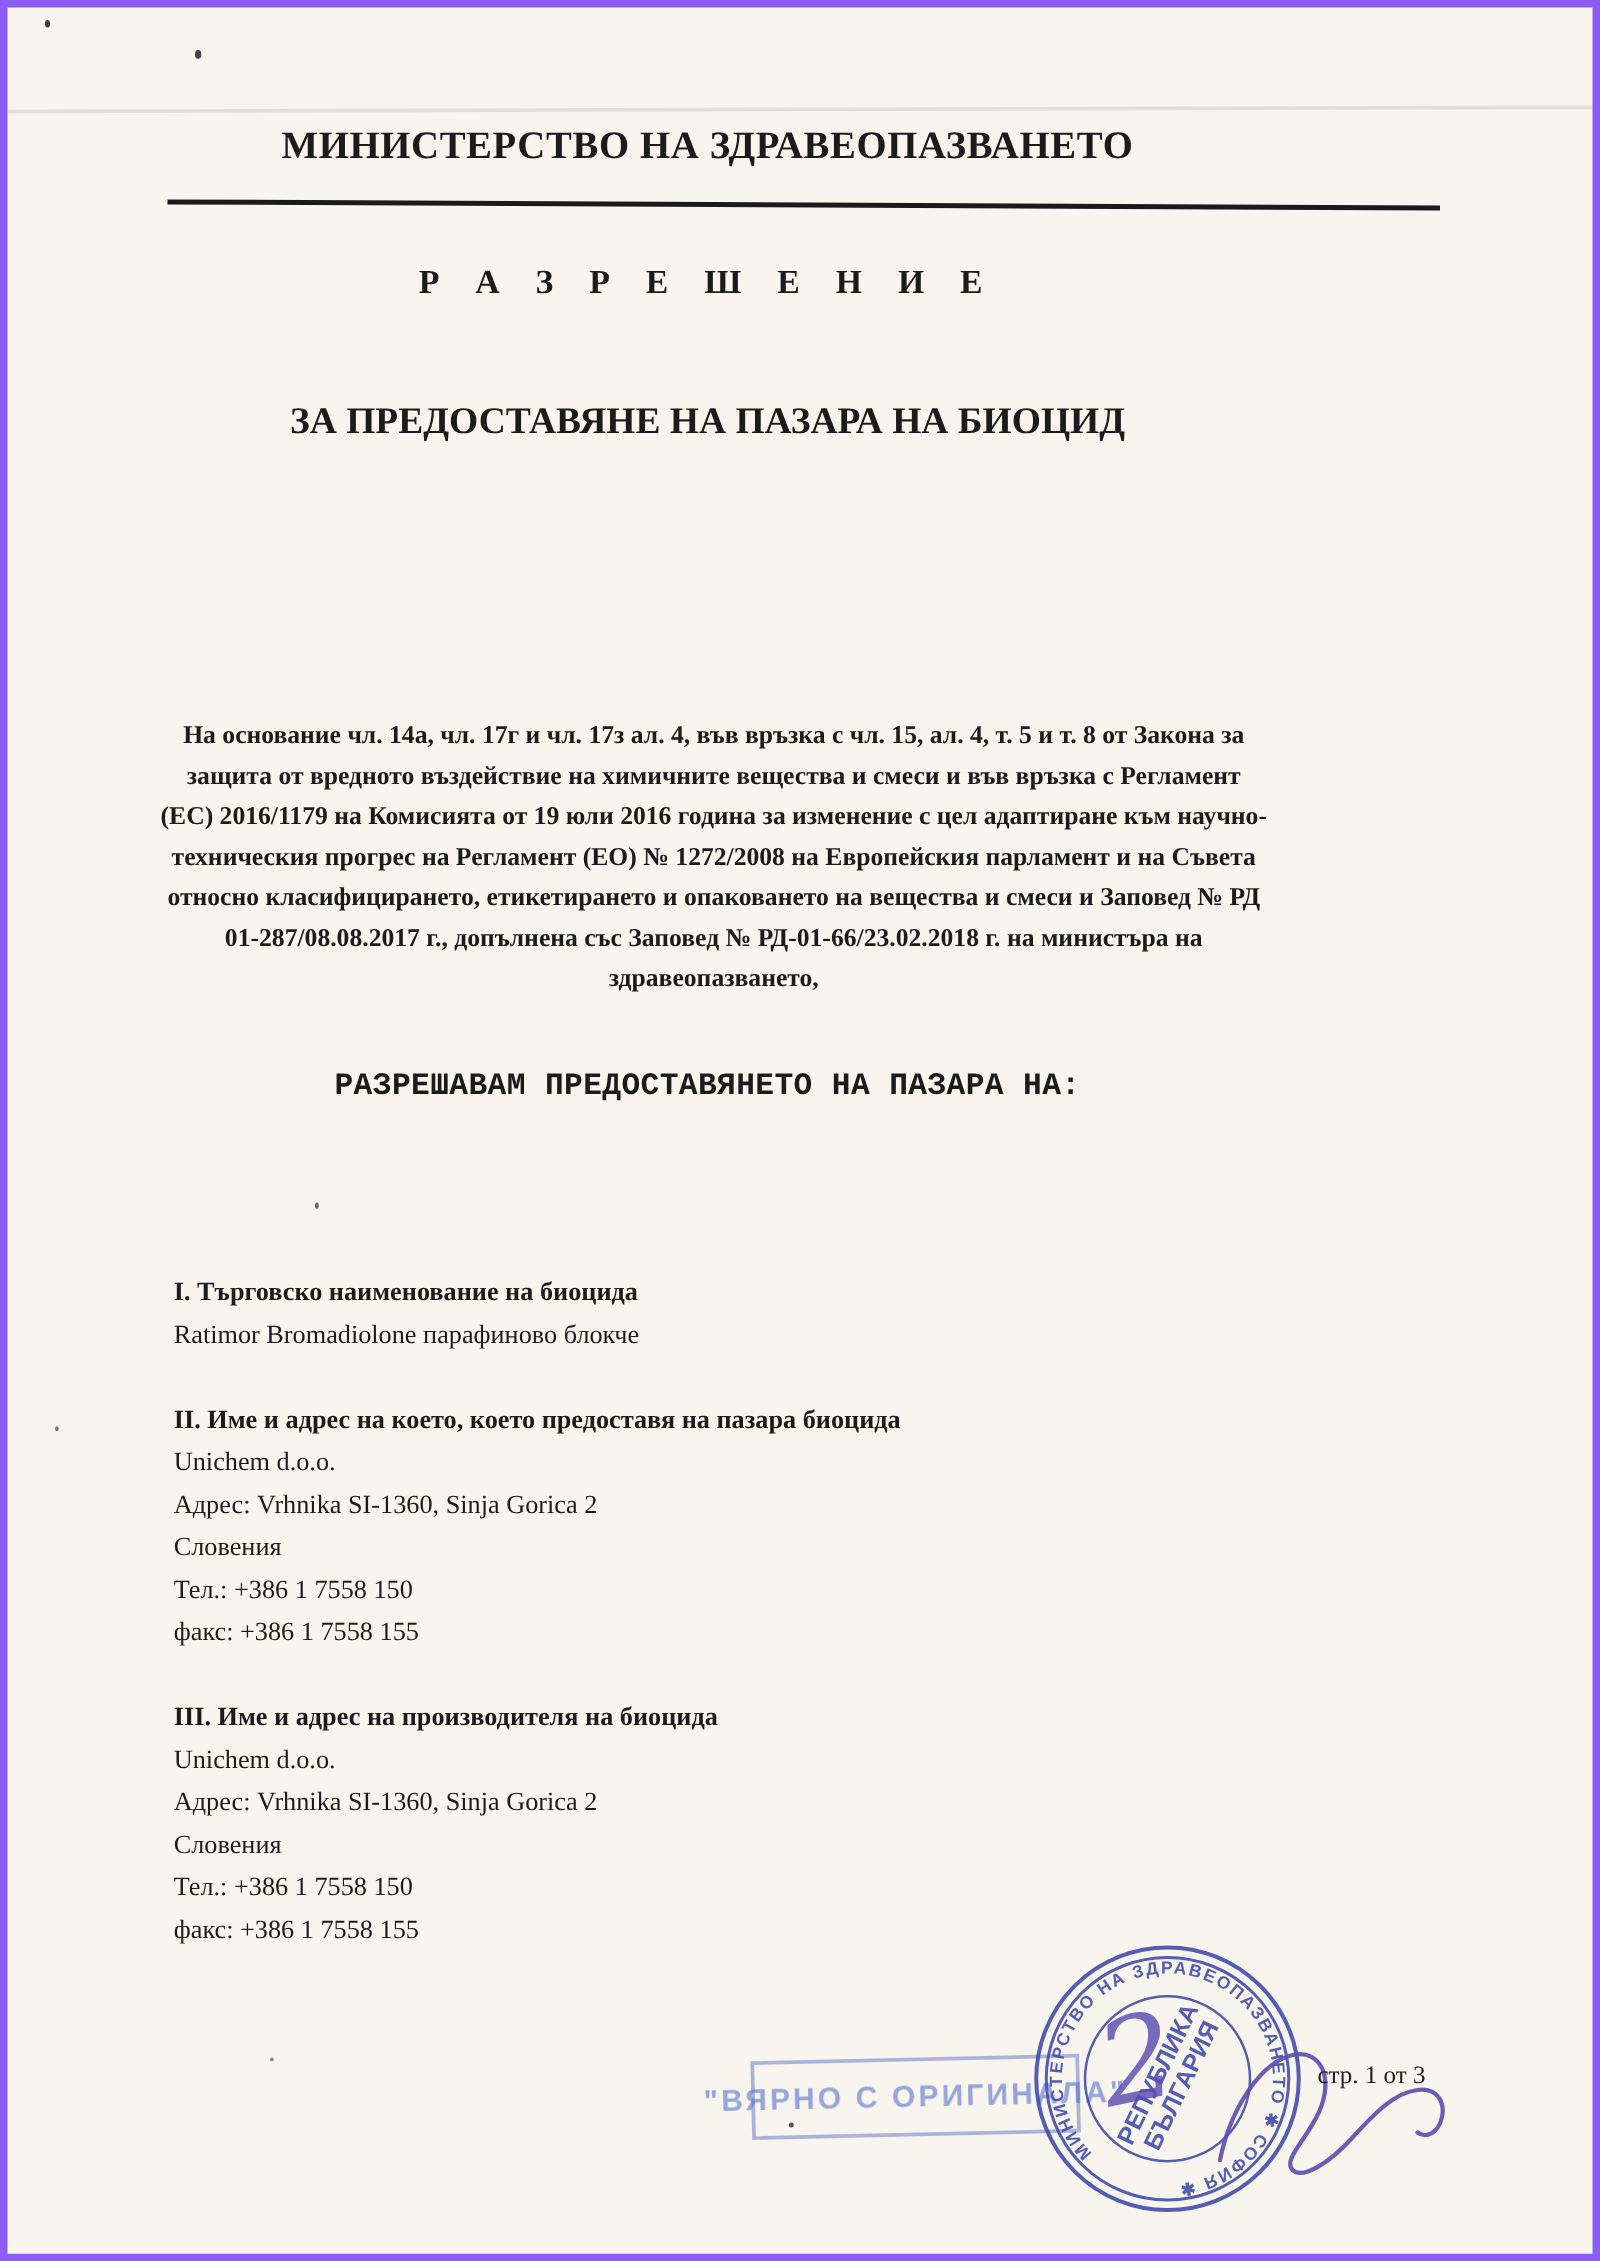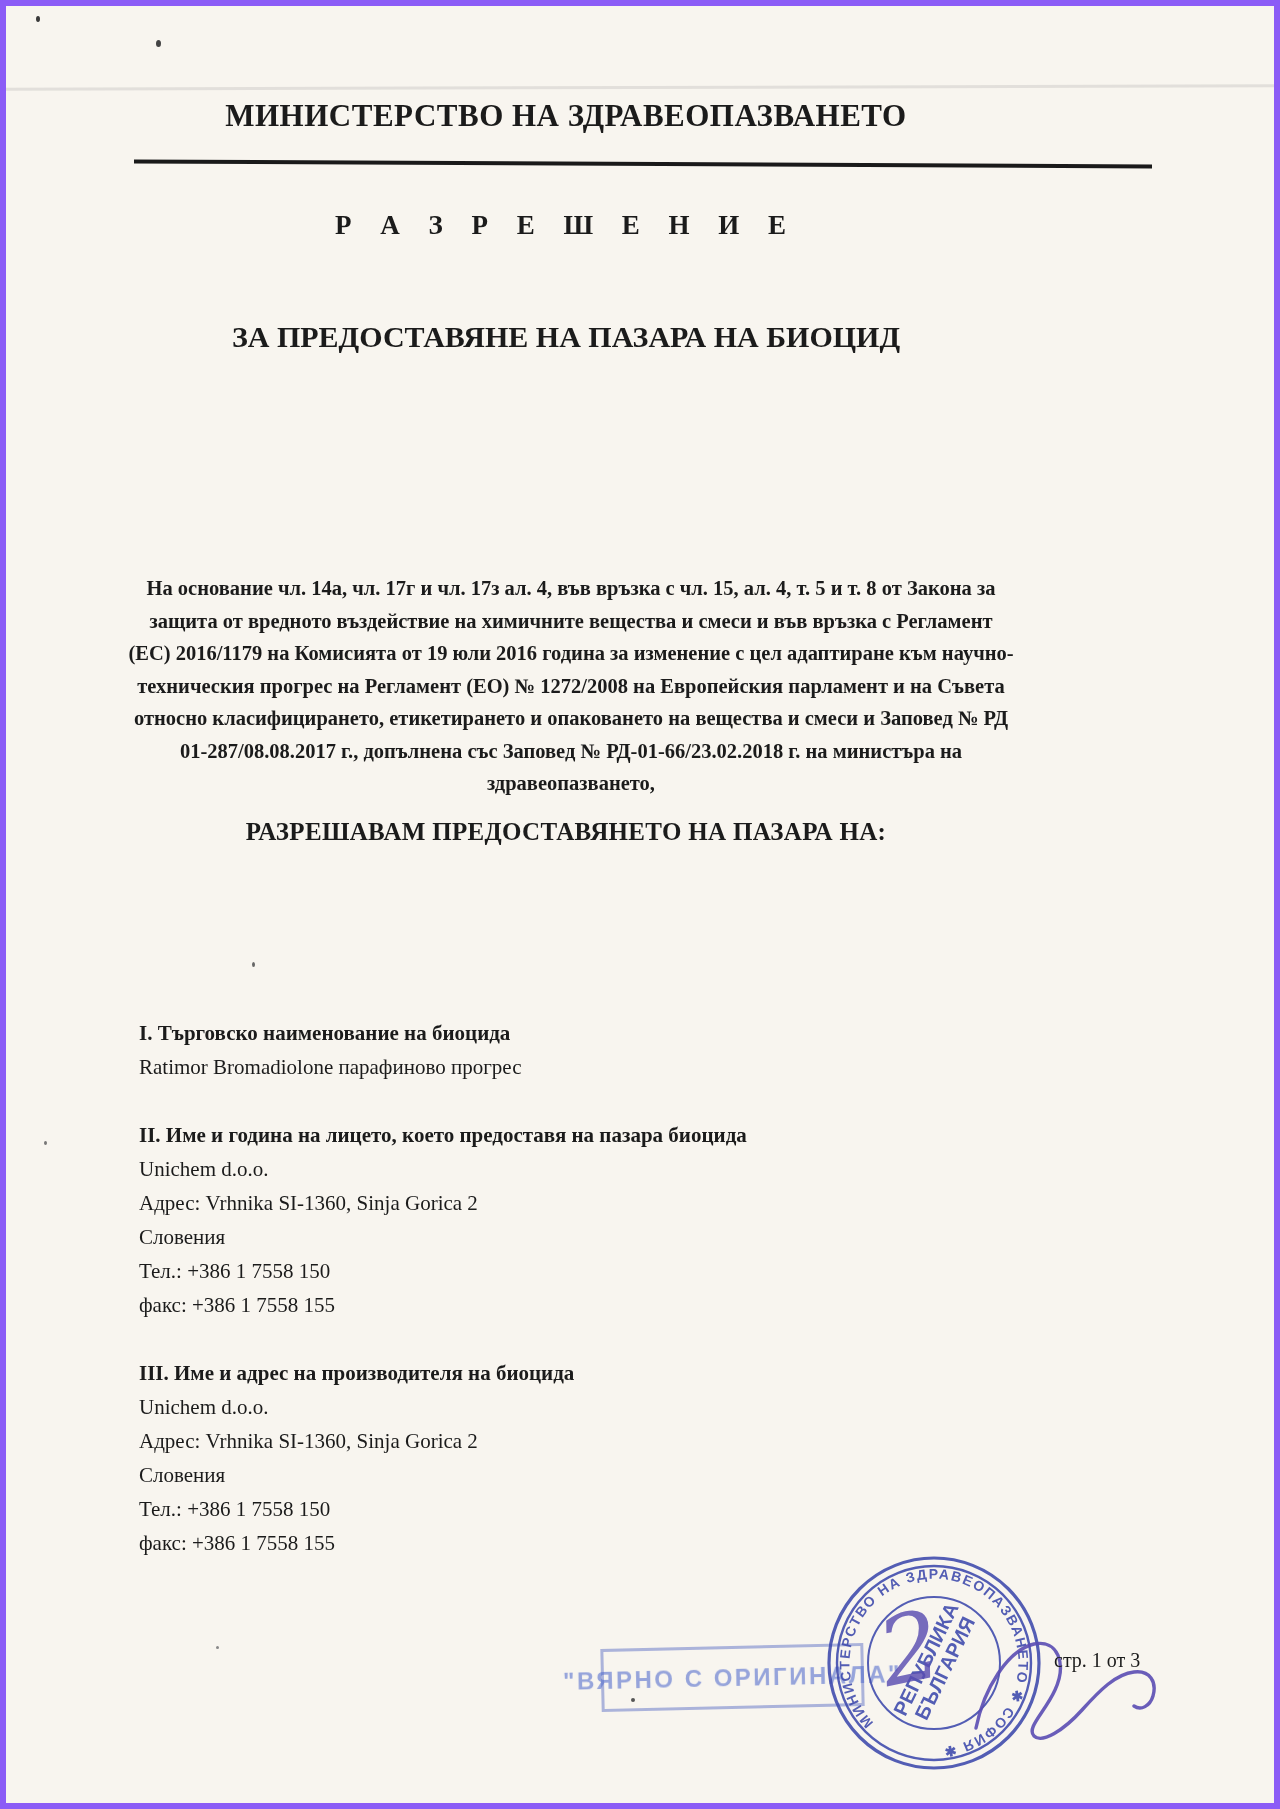--- a/index.html
+++ b/index.html
@@ -16,21 +16,21 @@
   .paper{position:absolute;inset:0;}
   .streak{position:absolute;left:0;right:0;top:80px;height:3px;background:rgba(130,130,130,.18);transform:rotate(-.15deg);}
   .speck{position:absolute;border-radius:50%;background:#3a3a3a;}
   .centered{position:absolute;left:0;width:1120px;text-align:center;}
   .ministry{top:92px;font-size:31px;font-weight:bold;letter-spacing:.5px;}
   .rule{position:absolute;left:128px;top:156px;width:1018px;height:4px;background:#1a1a1a;transform:rotate(.28deg);}
   .doc-type{top:204px;font-size:27px;font-weight:bold;letter-spacing:11px;}
   .subject{top:310px;font-size:30px;font-weight:bold;line-height:42px;}
   .permit-no{top:458px;font-size:30px;font-weight:bold;}
   .legal{position:absolute;left:120px;top:566px;width:890px;font-size:20.5px;font-weight:bold;line-height:32.5px;text-align:center;margin:0;}
-  .authorize{top:812px;font-size:25px;font-weight:bold;letter-spacing:.3px;}
+  .authorize{top:848px;font-size:25px;font-weight:bold;letter-spacing:.3px;font-family:Liberation Mono, monospace;}
   .sections{position:absolute;left:133px;top:1010px;width:920px;font-size:21px;line-height:34px;}
   .section{margin:0 0 34px 0;}
   .section .heading{font-weight:bold;}
   .section .line{font-weight:normal;}
   
   .copy-stamp{
     position:absolute;left:595px;top:1640px;width:257px;height:57px;
     border:3px solid rgba(80,100,195,.46);
     transform:rotate(-1.3deg);
     z-index:1;
@@ -79,24 +79,24 @@
     </div>
 
 
     <p class="legal">На основание чл. 14а, чл. 17г и чл. 17з ал. 4, във връзка с чл. 15, ал. 4, т. 5 и т. 8 от Закона за защита от вредното въздействие на химичните вещества и смеси и във връзка с Регламент (ЕС) 2016/1179 на Комисията от 19 юли 2016 година за изменение с цел адаптиране към научно-техническия прогрес на Регламент (ЕО) № 1272/2008 на Европейския парламент и на Съвета относно класифицирането, етикетирането и опаковането на вещества и смеси и Заповед № РД 01-287/08.08.2017 г., допълнена със Заповед № РД-01-66/23.02.2018 г. на министъра на здравеопазването,</p>
 
     <div class="centered authorize">РАЗРЕШАВАМ ПРЕДОСТАВЯНЕТО НА ПАЗАРА НА:</div>
 
     <div class="sections">
       <div class="section">
         <div class="heading">I. Търговско наименование на биоцида</div>
-        <div class="line">Ratimor Bromadiolone парафиново прогрес</div>
+        <div class="line">Ratimor Bromadiolone парафиново блокче</div>
       </div>
       <div class="section">
-        <div class="heading">II. Име и година на лицето, което предоставя на пазара биоцида</div>
+        <div class="heading">II. Име и адрес на което, което предоставя на пазара биоцида</div>
         <div class="line">Unichem d.o.o.</div>
         <div class="line">Адрес: Vrhnika SI-1360, Sinja Gorica 2</div>
         <div class="line">Словения</div>
         <div class="line">Тел.: +386 1 7558 150</div>
         <div class="line">факс: +386 1 7558 155</div>
       </div>
       <div class="section">
         <div class="heading">III. Име и адрес на производителя на биоцида</div>
         <div class="line">Unichem d.o.o.</div>
         <div class="line">Адрес: Vrhnika SI-1360, Sinja Gorica 2</div>

